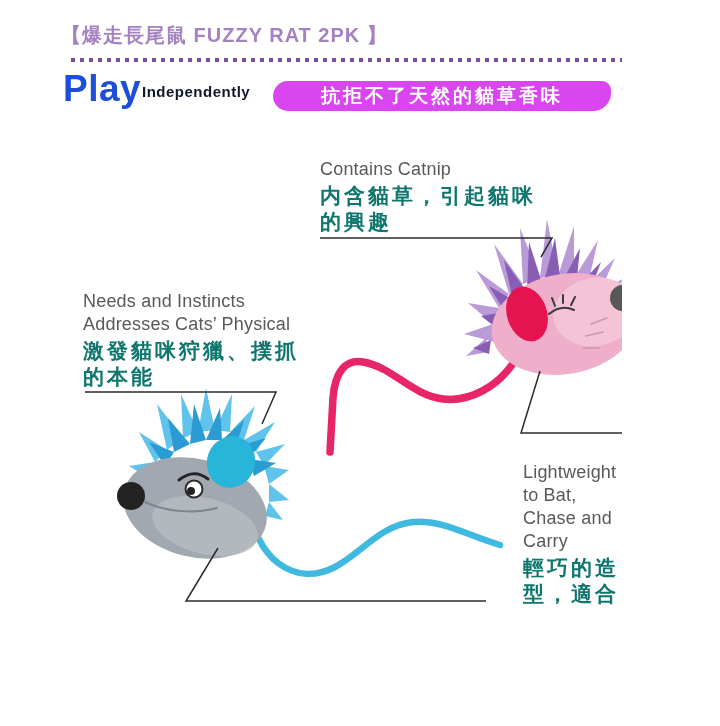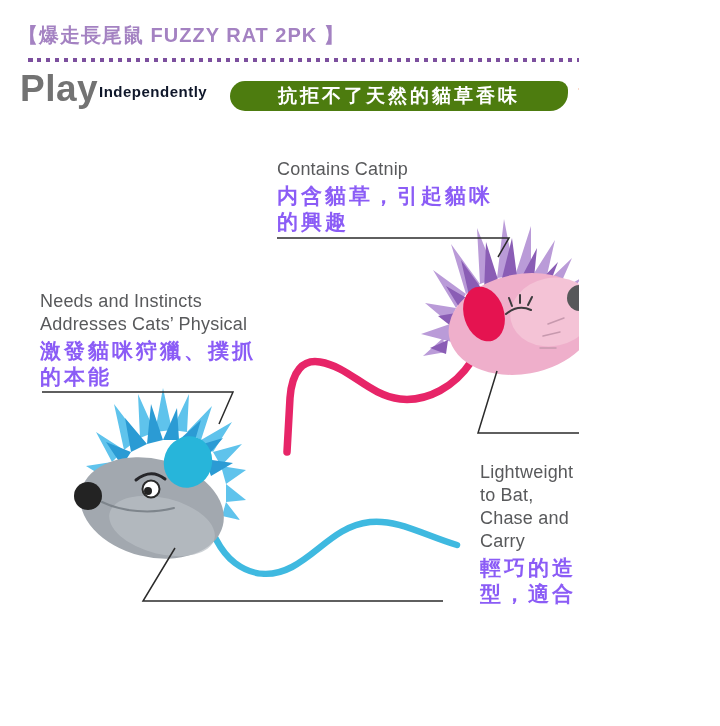--- a/index.html
+++ b/index.html
@@ -2,56 +2,57 @@
 <html><head>
 <meta charset="utf-8">
 <style>
   html,body{margin:0;padding:0;background:#ffffff;}
   .page{
     position:relative;
     width:579px;height:726px;
     background:#ffffff;
     overflow:hidden;
     font-family:"Liberation Sans", sans-serif;
+    margin-left:43px;
   }
   
   .header-title{
     position:absolute;left:18px;top:22px;
     font-size:20px;font-weight:bold;color:#A482C2;
     letter-spacing:1px;
   }
   .dotted-divider{
     position:absolute;left:28px;top:58px;width:674px;height:4px;
     background:repeating-linear-gradient(90deg,#7C4F9E 0 4.5px,transparent 4.5px 9px);
   }
   
   .play-title{
     position:absolute;left:20px;top:68px;
-    font-size:37px;font-weight:bold;color:#737373;letter-spacing:0.5px;
+    font-size:37px;font-weight:bold;color:#1d4ed8;letter-spacing:0.5px;
   }
   .play-subtitle{
     position:absolute;left:99px;top:83px;
     font-size:15px;font-weight:bold;color:#0f172a;letter-spacing:0.5px;
   }
   .badge{
     position:absolute;left:230px;top:81px;width:338px;height:30px;
-    background:#4d7c0f;border-radius:15px 9px 18px 15px;
+    background:#d946ef;border-radius:15px 9px 18px 15px;
     display:flex;align-items:center;justify-content:center;
     color:#ffffff;font-size:19px;font-weight:bold;letter-spacing:3px;
   }
   .badge-arrow{
     position:absolute;left:578px;top:78px;width:0;height:0;
     border-top:11px solid transparent;
     border-bottom:11px solid transparent;
     border-right:20px solid #E8642F;
   }
   
   .anno{position:absolute;}
   .anno .en{font-size:18px;color:#58595B;line-height:23px;letter-spacing:0.2px;}
-  .anno .zh{font-size:21px;color:#8b5cf6;font-weight:bold;line-height:26px;letter-spacing:3px;margin-top:2px;}
+  .anno .zh{font-size:21px;color:#0f766e;font-weight:bold;line-height:26px;letter-spacing:3px;margin-top:2px;}
   .anno-catnip{left:277px;top:158px;}
   .anno-physical{left:40px;top:290px;}
   .anno-lightweight{left:480px;top:461px;}
   .anno-string{left:146px;top:608px;}
   
   .art{position:absolute;left:0;top:0;width:720px;height:726px;pointer-events:none;}
 </style>
 </head>
 <body>
 

